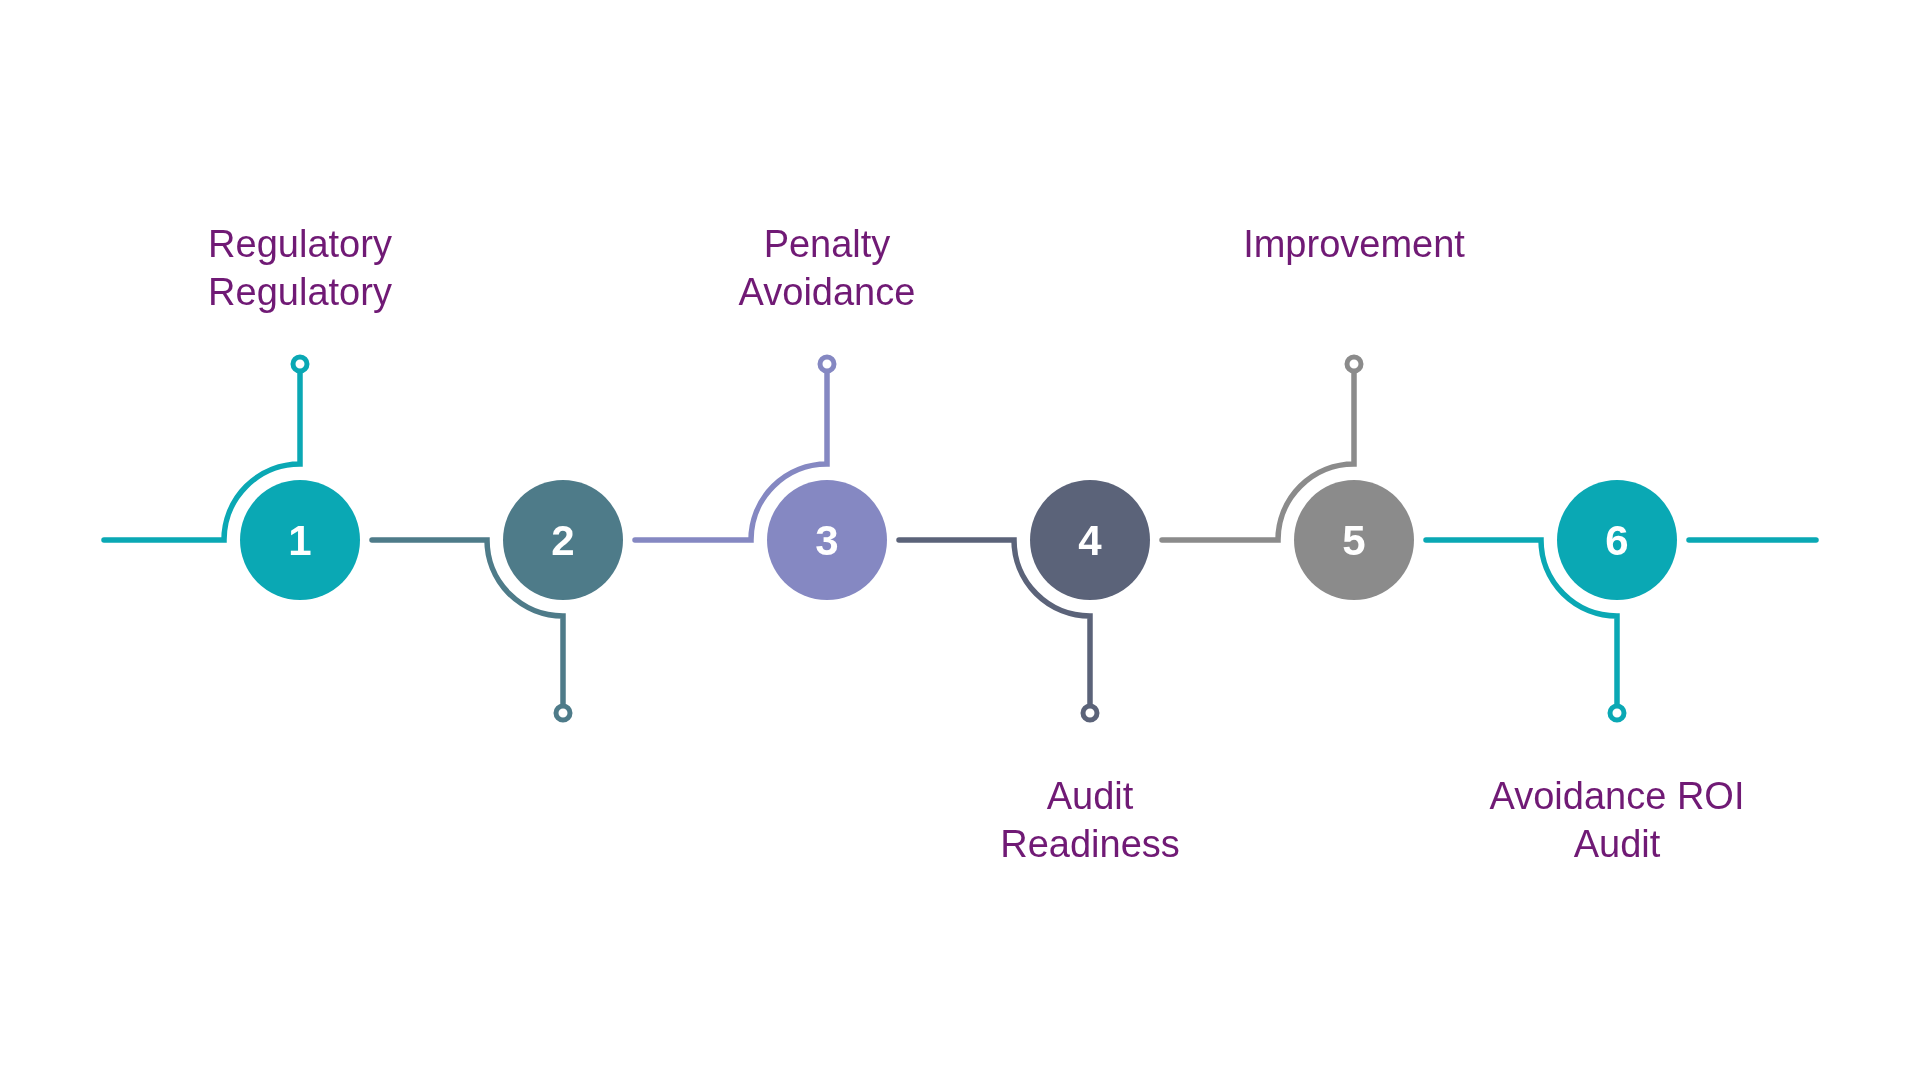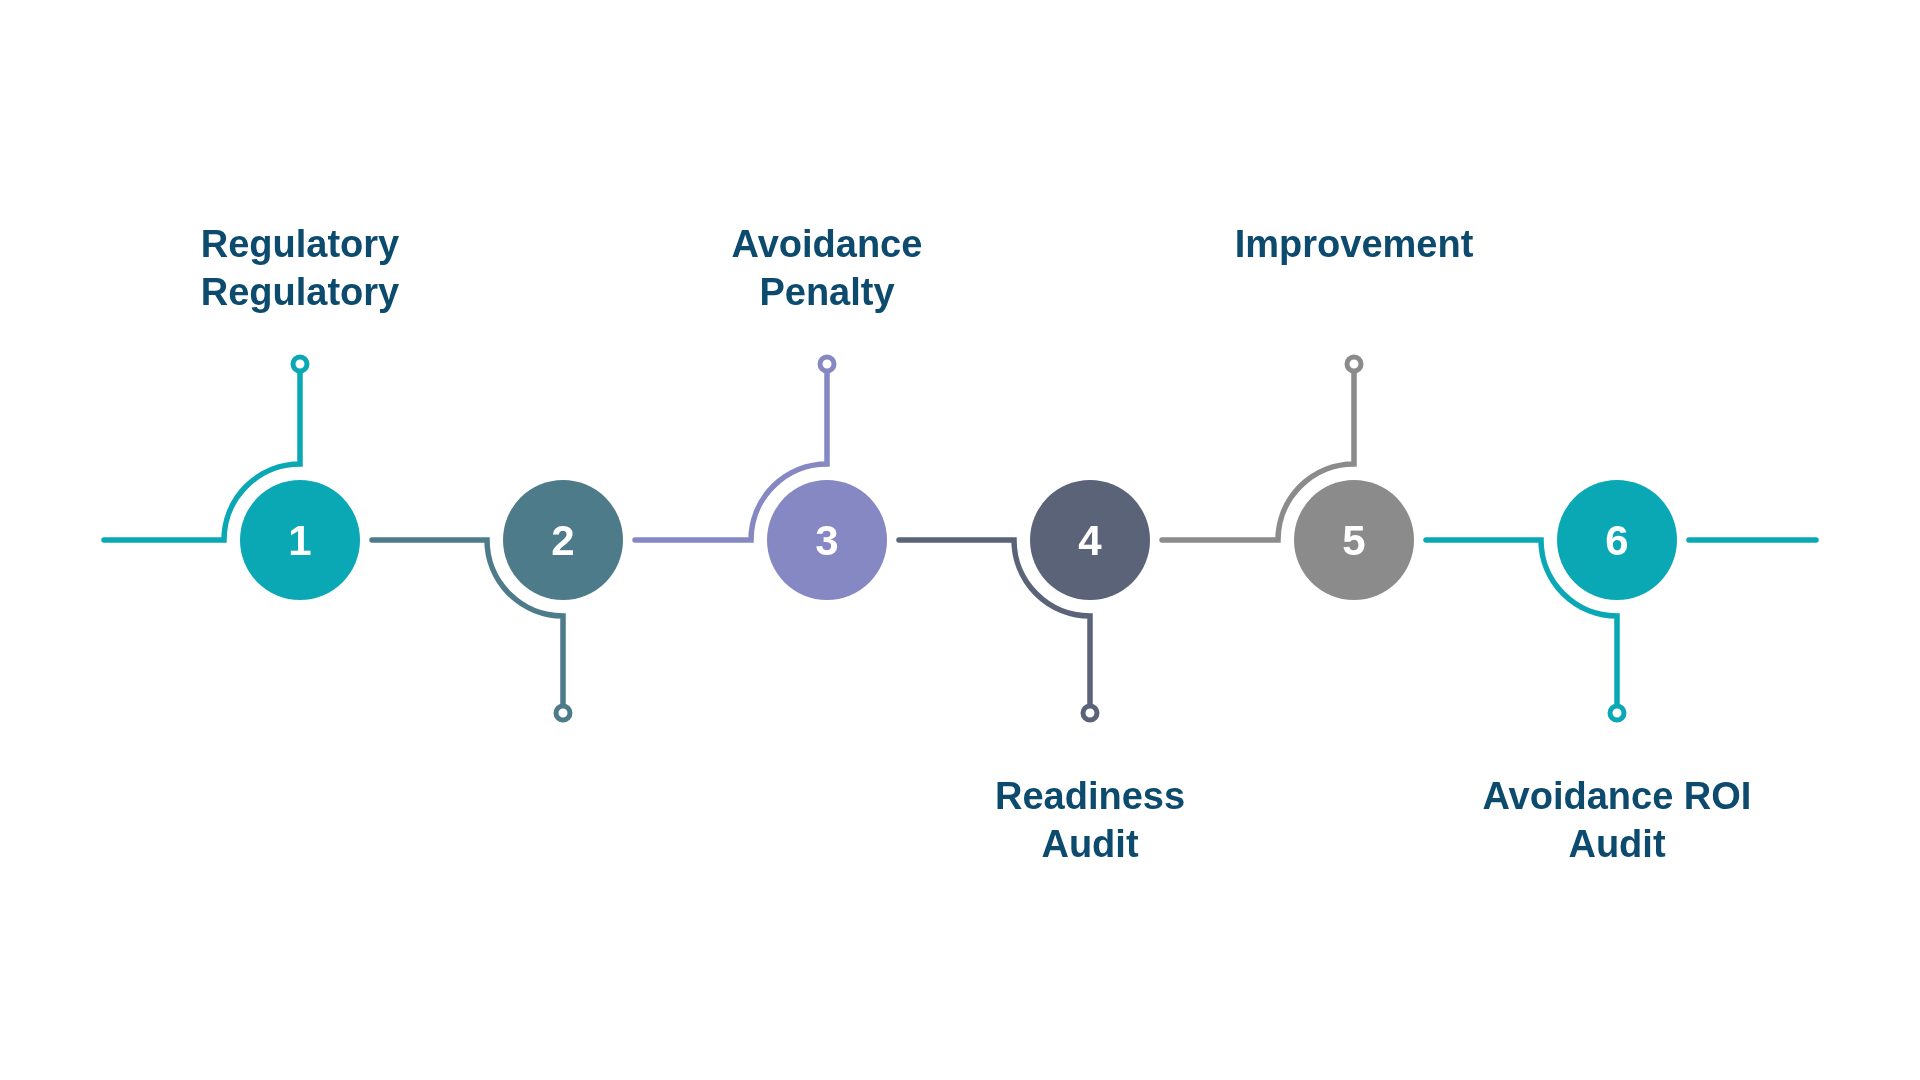--- a/index.html
+++ b/index.html
@@ -19,22 +19,22 @@
     position: absolute;
     left: 0;
     top: 0;
   }
   .step-label {
     position: absolute;
     width: 440px;
     text-align: center;
     font-size: 38px;
     line-height: 48px;
-    font-weight: 700;
-    color: #0c4a6e;
+    font-weight: 400;
+    color: #701a75;
   }
   .step-label.above { top: 220px; }
   .step-label.below { top: 772px; }
   .num {
     font-family: "Liberation Sans", sans-serif;
     font-weight: 700;
     font-size: 42px;
   }
 </style>
 </head>
@@ -88,27 +88,27 @@
     </g>
   </svg>
 
   <div class="step-label above" style="left:80px">
     <div>Regulatory</div>
     <div>Regulatory</div>
   </div>
 
 
   <div class="step-label above" style="left:607px">
+    <div>Penalty</div>
     <div>Avoidance</div>
-    <div>Penalty</div>
   </div>
 
   <div class="step-label below" style="left:870px">
+    <div>Audit</div>
     <div>Readiness</div>
-    <div>Audit</div>
   </div>
 
   <div class="step-label above" style="left:1134px">
     <div>Improvement</div>
   </div>
 
   <div class="step-label below" style="left:1397px">
     <div>Avoidance ROI</div>
     <div>Audit</div>
   </div>

